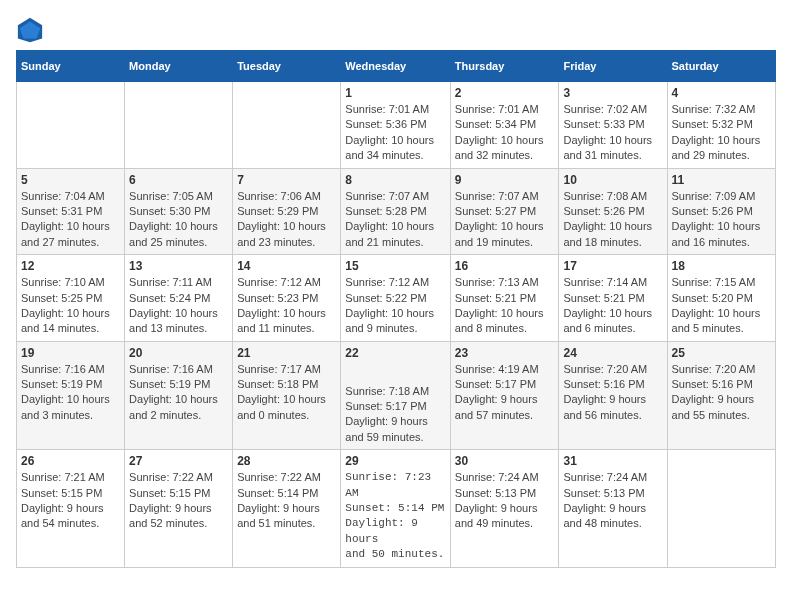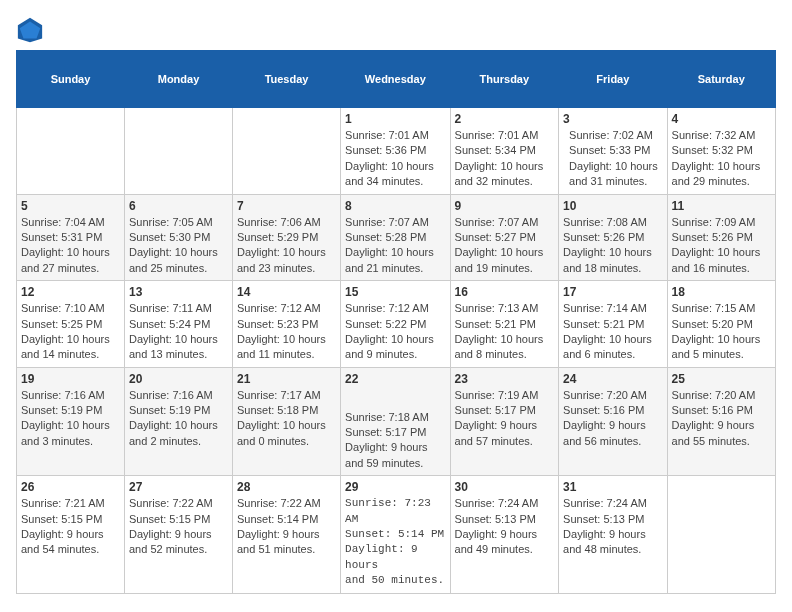--- a/index.html
+++ b/index.html
@@ -45,22 +45,22 @@
     table {
       width: 100%;
       border-collapse: collapse;
       font-size: 10.5px;
     }
     thead tr {
       background-color: #1a5fa8;
       color: white;
     }
     thead th {
-      padding: 22px 4px;
-      text-align: center;
+      padding: 9px 4px;
+      text-align: left;
       font-size: 11px;
       font-weight: bold;
       border: 1px solid #1a5fa8;
     }
     tbody tr {
       border: 1px solid #ccc;
     }
     tbody td {
       border: 1px solid #ccc;
       vertical-align: top;
@@ -140,21 +140,21 @@
           </td>
           <td>
             <div class="day-number">2</div>
             <div class="day-info" style="white-space: pre-line;">Sunrise: 7:01 AM
 Sunset: 5:34 PM
 Daylight: 10 hours
 and 32 minutes.</div>
           </td>
           <td>
             <div class="day-number">3</div>
-            <div class="day-info" style="white-space: pre-line; margin-left: 6px;">Sunrise: 7:02 AM
+            <div class="day-info" style="white-space: pre-line;">Sunrise: 7:02 AM
 Sunset: 5:33 PM
 Daylight: 10 hours
 and 31 minutes.</div>
           </td>
           <td>
             <div class="day-number">4</div>
             <div class="day-info" style="white-space: pre-line;">Sunrise: 7:32 AM
 Sunset: 5:32 PM
 Daylight: 10 hours
 and 29 minutes.</div>
@@ -286,21 +286,21 @@
           </td>
           <td>
             <div class="day-number">22</div>
             <div class="day-info" style="white-space: pre-line; margin-top: 24px;">Sunrise: 7:18 AM
 Sunset: 5:17 PM
 Daylight: 9 hours
 and 59 minutes.</div>
           </td>
           <td>
             <div class="day-number">23</div>
-            <div class="day-info" style="white-space: pre-line;">Sunrise: 7:19 AM
+            <div class="day-info" style="white-space: pre-line;">Sunrise: 4:19 AM
 Sunset: 5:17 PM
 Daylight: 9 hours
 and 57 minutes.</div>
           </td>
           <td>
             <div class="day-number">24</div>
             <div class="day-info" style="white-space: pre-line;">Sunrise: 7:20 AM
 Sunset: 5:16 PM
 Daylight: 9 hours
 and 56 minutes.</div>

